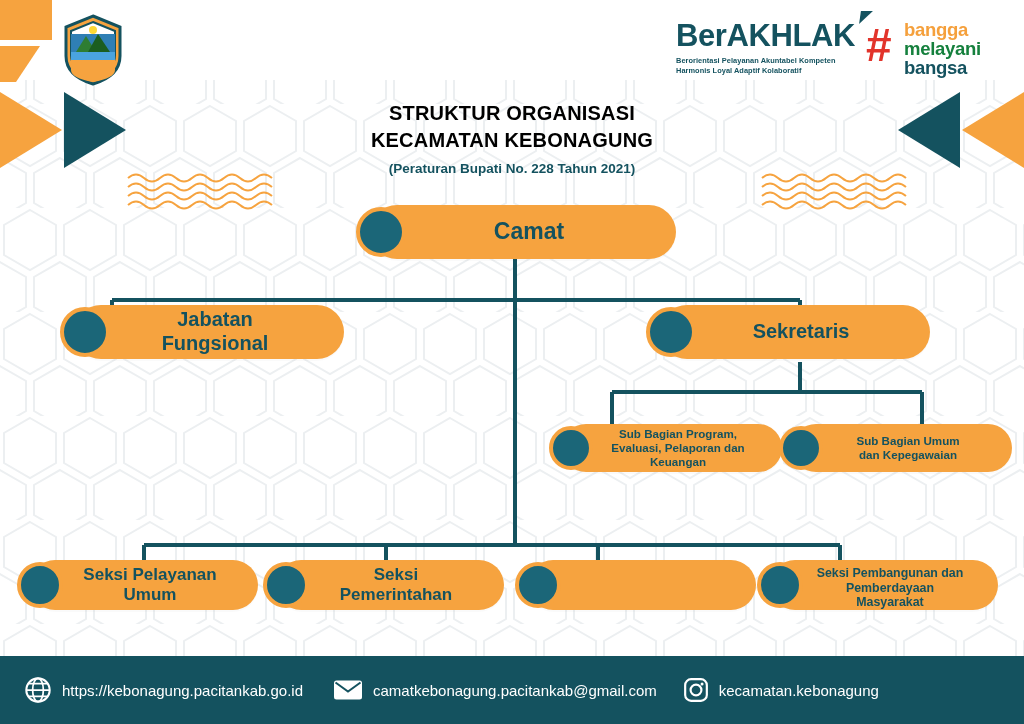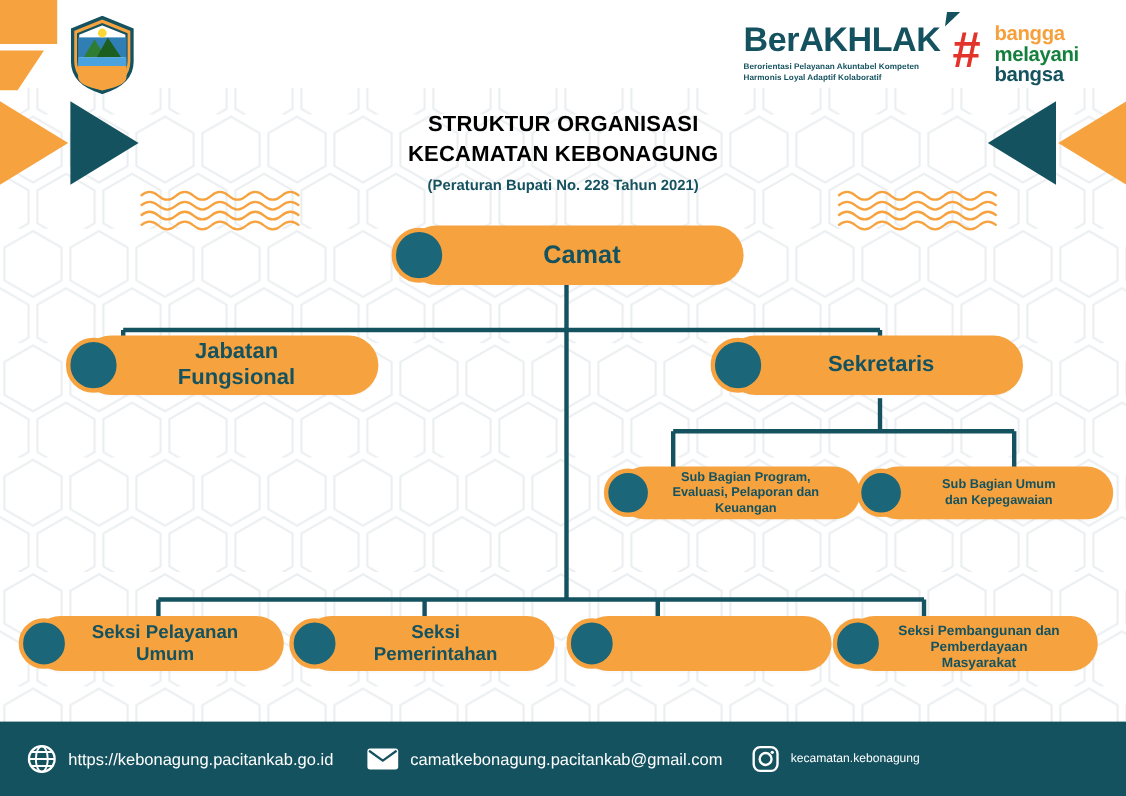--- a/index.html
+++ b/index.html
@@ -162,21 +162,21 @@
     display: flex;
     align-items: center;
   }
   .fitem {
     display: flex; align-items: center; gap: 10px;
     color: #ffffff; font-size: 15px;
   }
   .f1 { margin-left: 24px; }
   .f2 { margin-left: 30px; }
   .f3 { margin-left: 26px; }
-  .f3 span { font-size: 11px; }
+  .f3 span { font-size: 15px; }
   .ficon { flex: 0 0 auto; display: block; }
 </style>
 </head>
 <body>
 
 <div id="stage">
 
   <svg class="hexbg" width="1024" height="724">
     <defs>
       <pattern id="hexpat" width="60" height="104" patternUnits="userSpaceOnUse">

